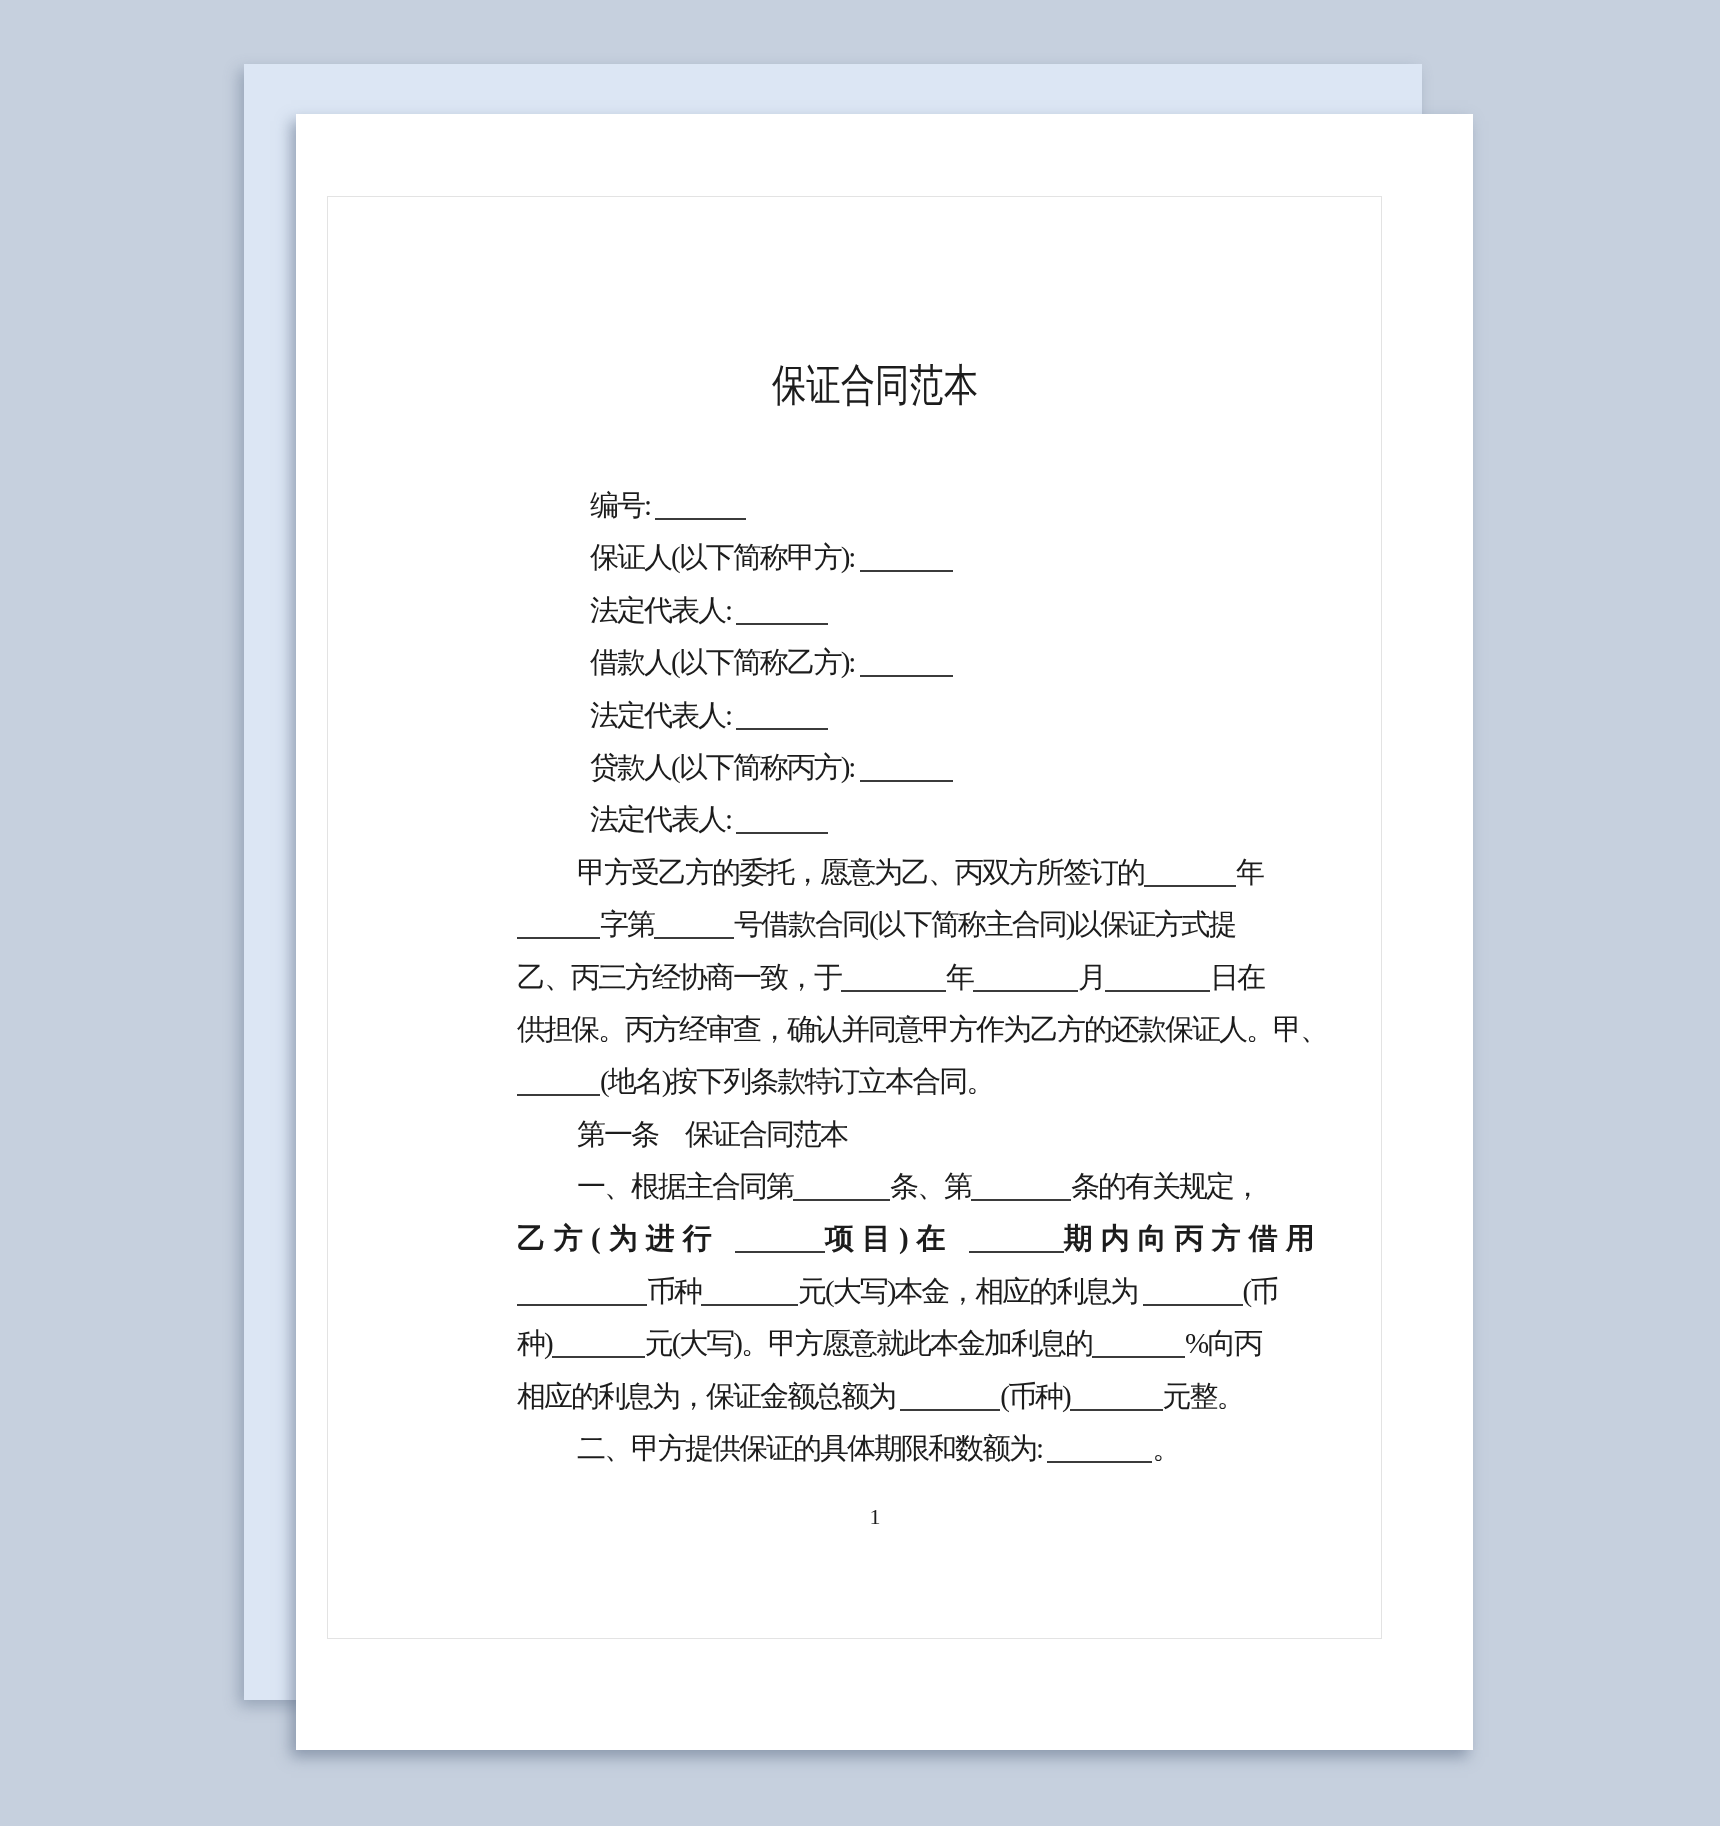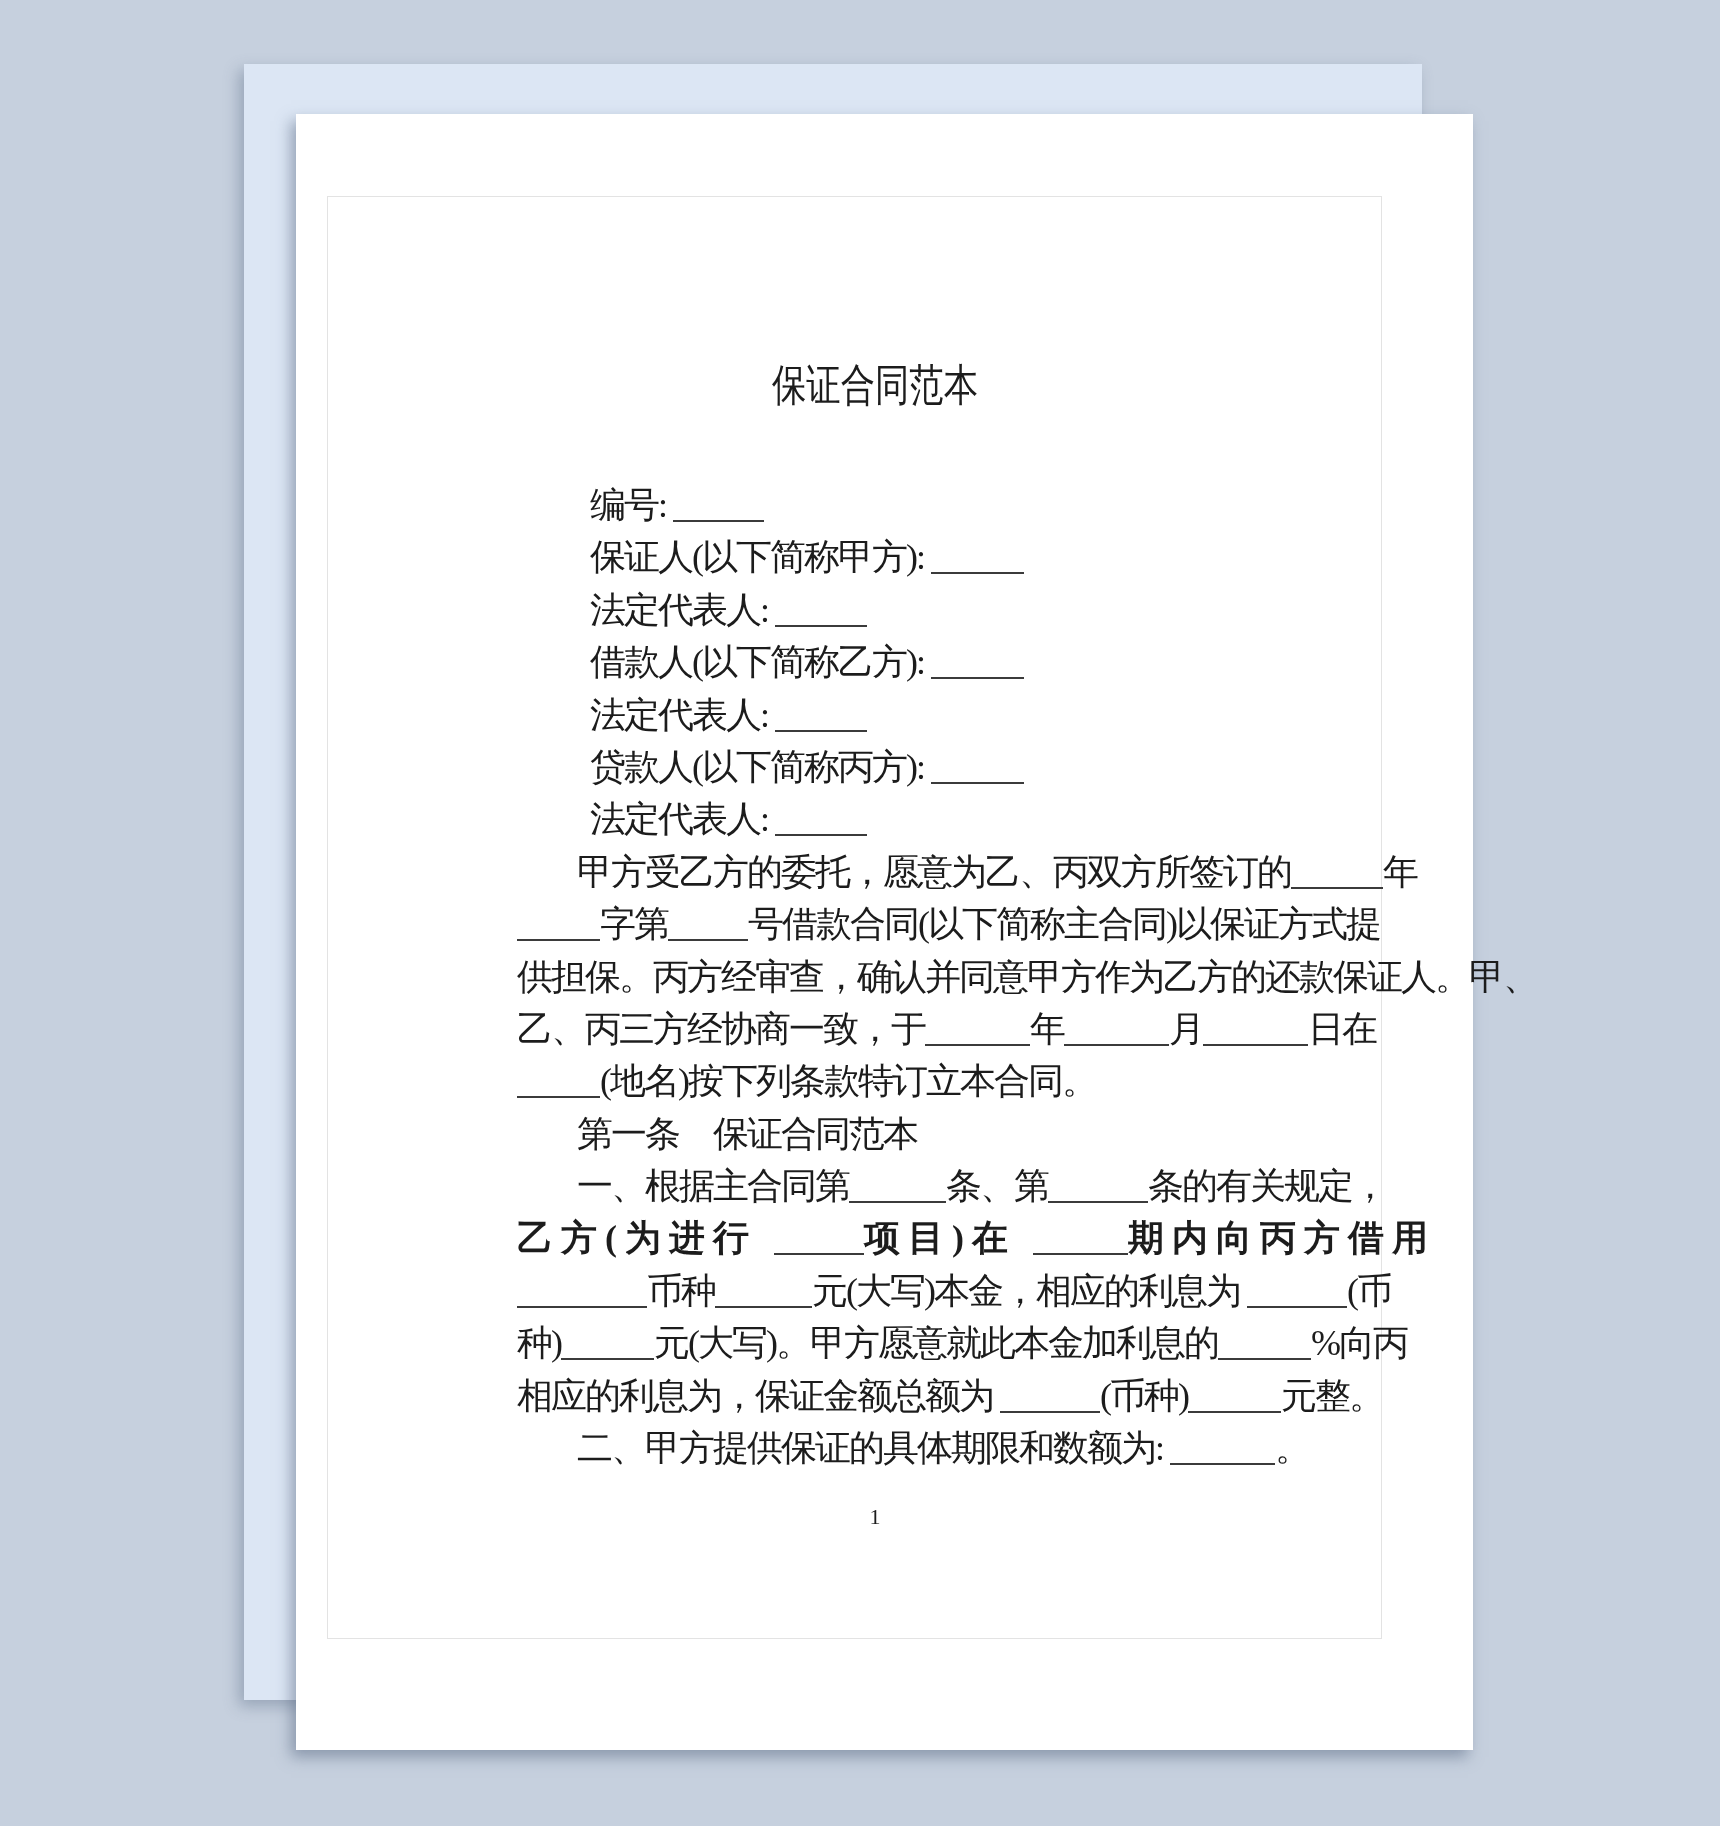--- a/index.html
+++ b/index.html
@@ -24,21 +24,21 @@
     border:1px solid var(--frame, #e3e3e3);
   }
   .title {
     position:absolute; left:221px; top:232px; width:716px; height:80px;
     text-align:center; font-weight:400;
     font-size:44px; line-height:80px; color: var(--ink, #1c1c1c);
   }
   .title > span { display:inline-block; transform:scaleX(.78); transform-origin:center; white-space:pre; }
   .content {
     position:absolute; left:221px; top:365px; width:716px;
-    font-size:36px; letter-spacing:-2px; color: var(--ink, #1c1c1c);
+    font-size:29px; letter-spacing:-2px; color: var(--ink, #1c1c1c);
   }
   .line { height:52.4px; line-height:52.4px; white-space:pre; }
   .line.label  { margin-left:73px; }
   .line.indent { margin-left:60px; }
   .blank {
     display:inline-block; height:4px;
     border-bottom:2px solid var(--blankline, #3b3b3b);
     vertical-align:-5px;
   }
   .pagenum {
@@ -59,22 +59,22 @@
   <div class="content">
       <div class="line label"><span>编号: </span><span class="blank" style="width: 91px;"></span></div>
       <div class="line label"><span>保证人(以下简称甲方): </span><span class="blank" style="width: 93px;"></span></div>
       <div class="line label"><span>法定代表人: </span><span class="blank" style="width: 92px;"></span></div>
       <div class="line label"><span>借款人(以下简称乙方): </span><span class="blank" style="width: 93px;"></span></div>
       <div class="line label"><span>法定代表人: </span><span class="blank" style="width: 92px;"></span></div>
       <div class="line label"><span>贷款人(以下简称丙方): </span><span class="blank" style="width: 93px;"></span></div>
       <div class="line label"><span>法定代表人: </span><span class="blank" style="width: 92px;"></span></div>
       <div class="line indent"><span>甲方受乙方的委托，愿意为乙、丙双方所签订的</span><span class="blank" style="width: 92px;"></span><span>年</span></div>
       <div class="line body"><span class="blank" style="width: 83px;"></span><span>字第</span><span class="blank" style="width: 80px;"></span><span>号借款合同(以下简称主合同)以保证方式提</span></div>
+      <div class="line body"><span>乙、丙三方经协商一致，于</span><span class="blank" style="width: 105px;"></span><span>年</span><span class="blank" style="width: 105px;"></span><span>月</span><span class="blank" style="width: 105px;"></span><span>日在</span></div>
       <div class="line body"><span>供担保。丙方经审查，确认并同意甲方作为乙方的还款保证人。甲、</span></div>
-      <div class="line body"><span>乙、丙三方经协商一致，于</span><span class="blank" style="width: 105px;"></span><span>年</span><span class="blank" style="width: 105px;"></span><span>月</span><span class="blank" style="width: 105px;"></span><span>日在</span></div>
       <div class="line body"><span class="blank" style="width: 83px;"></span><span>(地名)按下列条款特订立本合同。</span></div>
       <div class="line indent"><span>第一条　保证合同范本</span></div>
       <div class="line indent"><span>一、根据主合同第</span><span class="blank" style="width: 97px;"></span><span>条、第</span><span class="blank" style="width: 100px;"></span><span>条的有关规定，</span></div>
       <div class="line body" style="letter-spacing: 8px; font-weight: bold;"><span>乙方(为进行 </span><span class="blank" style="width: 90px;"></span><span>项目)在 </span><span class="blank" style="width: 95px;"></span><span>期内向丙方借用</span></div>
       <div class="line body"><span class="blank" style="width: 130px;"></span><span>币种</span><span class="blank" style="width: 97px;"></span><span>元(大写)本金，相应的利息为 </span><span class="blank" style="width: 100px;"></span><span>(币</span></div>
       <div class="line body"><span>种)</span><span class="blank" style="width: 93px;"></span><span>元(大写)。甲方愿意就此本金加利息的</span><span class="blank" style="width: 93px;"></span><span>%向丙</span></div>
       <div class="line body"><span>相应的利息为，保证金额总额为 </span><span class="blank" style="width: 100px;"></span><span>(币种)</span><span class="blank" style="width: 93px;"></span><span>元整。</span></div>
       <div class="line indent"><span>二、甲方提供保证的具体期限和数额为: </span><span class="blank" style="width: 105px;"></span><span>。</span></div>
     </div>
 

